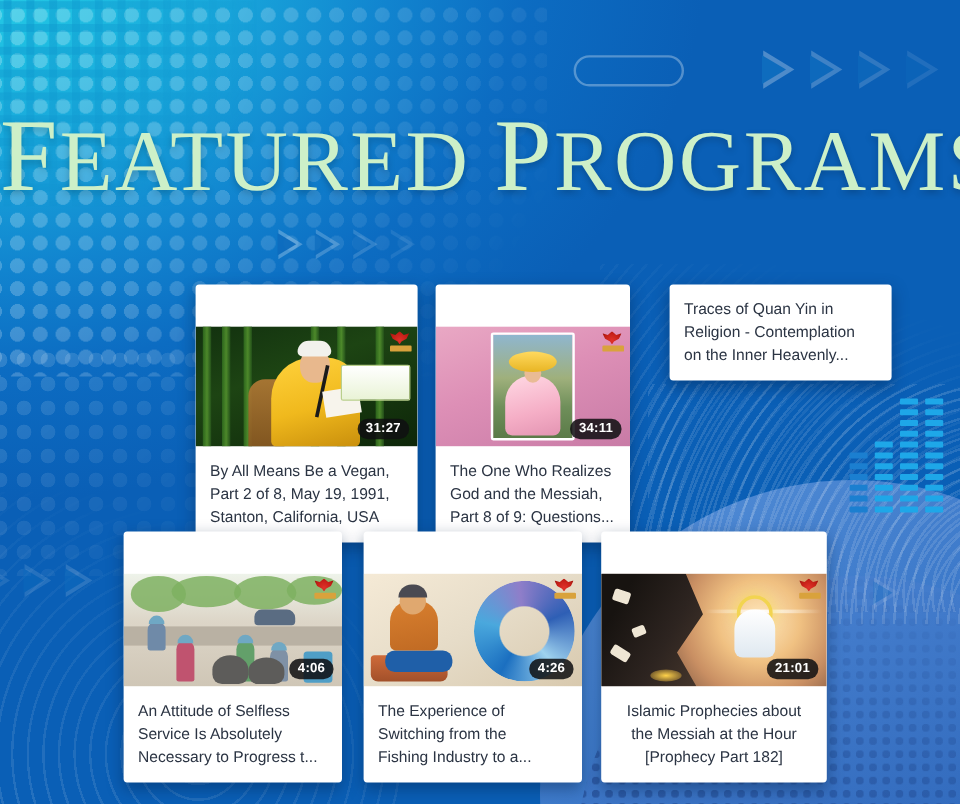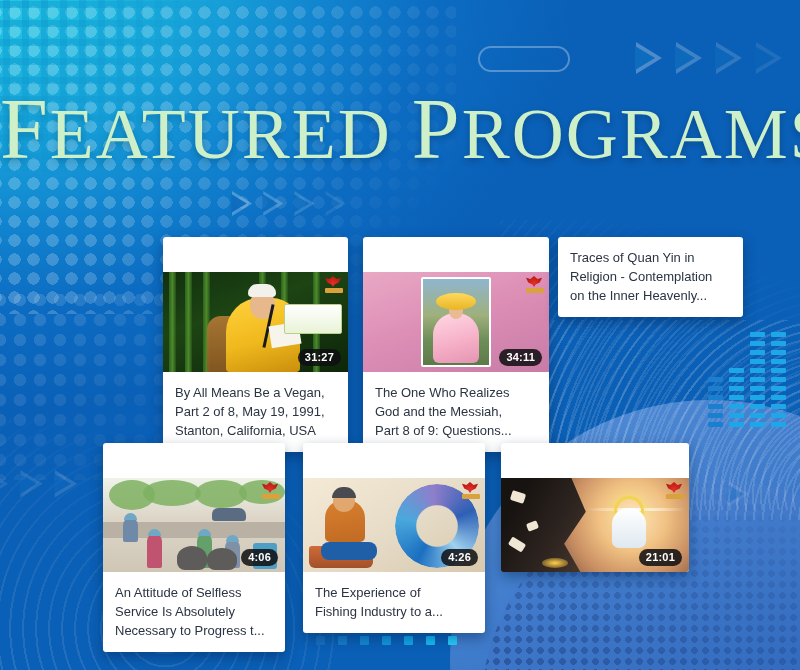--- a/index.html
+++ b/index.html
@@ -422,21 +422,21 @@
       </div>
       <div class="badge">31:27</div>
     </div>
     <div class="meta">
       <div class="line">By All Means Be a Vegan,</div>
       <div class="line">Part 2 of 8, May 19, 1991,</div>
       <div class="line">Stanton, California, USA</div>
     </div>
   </div>
 
-  <div class="card" style="left:363px; top:237px; width:186px;">
+  <div class="card" style="left:363px; top:237px; width:162px;">
     <div class="thumb">
       <div class="sc sc2">
         <div class="photo">
           <div class="dress"></div>
           <div class="face"></div>
           <div class="hat"></div>
         </div>
       </div>
       <div class="logo">
         <div class="bird"></div>
@@ -504,20 +504,21 @@
         <div class="hair"></div>
       </div>
       <div class="logo">
         <div class="bird"></div>
           <div class="base"></div>
       </div>
       <div class="badge">4:26</div>
     </div>
     <div class="meta">
       <div class="line">The Experience of</div>
+      <div class="line">Switching from the</div>
       <div class="line">Fishing Industry to a...</div>
     </div>
   </div>
 
   <div class="card" style="left:501px; top:443px; width:188px;text-align:center;">
     <div class="thumb row2">
       <div class="sc sc6">
         <div class="rock"></div>
         <div class="shard" style="left:10px; top:14px; width:14px; height:10px;"></div>
         <div class="shard" style="left:26px; top:44px; width:11px; height:8px; transform:rotate(-22deg);"></div>
@@ -526,15 +527,20 @@
         <div class="halo"></div>
         <div class="sfig"></div>
         <div class="flare"></div>
       </div>
       <div class="logo">
         <div class="bird"></div>
           <div class="base"></div>
       </div>
       <div class="badge">21:01</div>
     </div>
+    <div class="meta">
+      <div class="line">Islamic Prophecies about</div>
+      <div class="line">the Messiah at the Hour</div>
+      <div class="line">[Prophecy Part 182]</div>
+    </div>
   </div>
 
 </div>
 
 </body></html>

